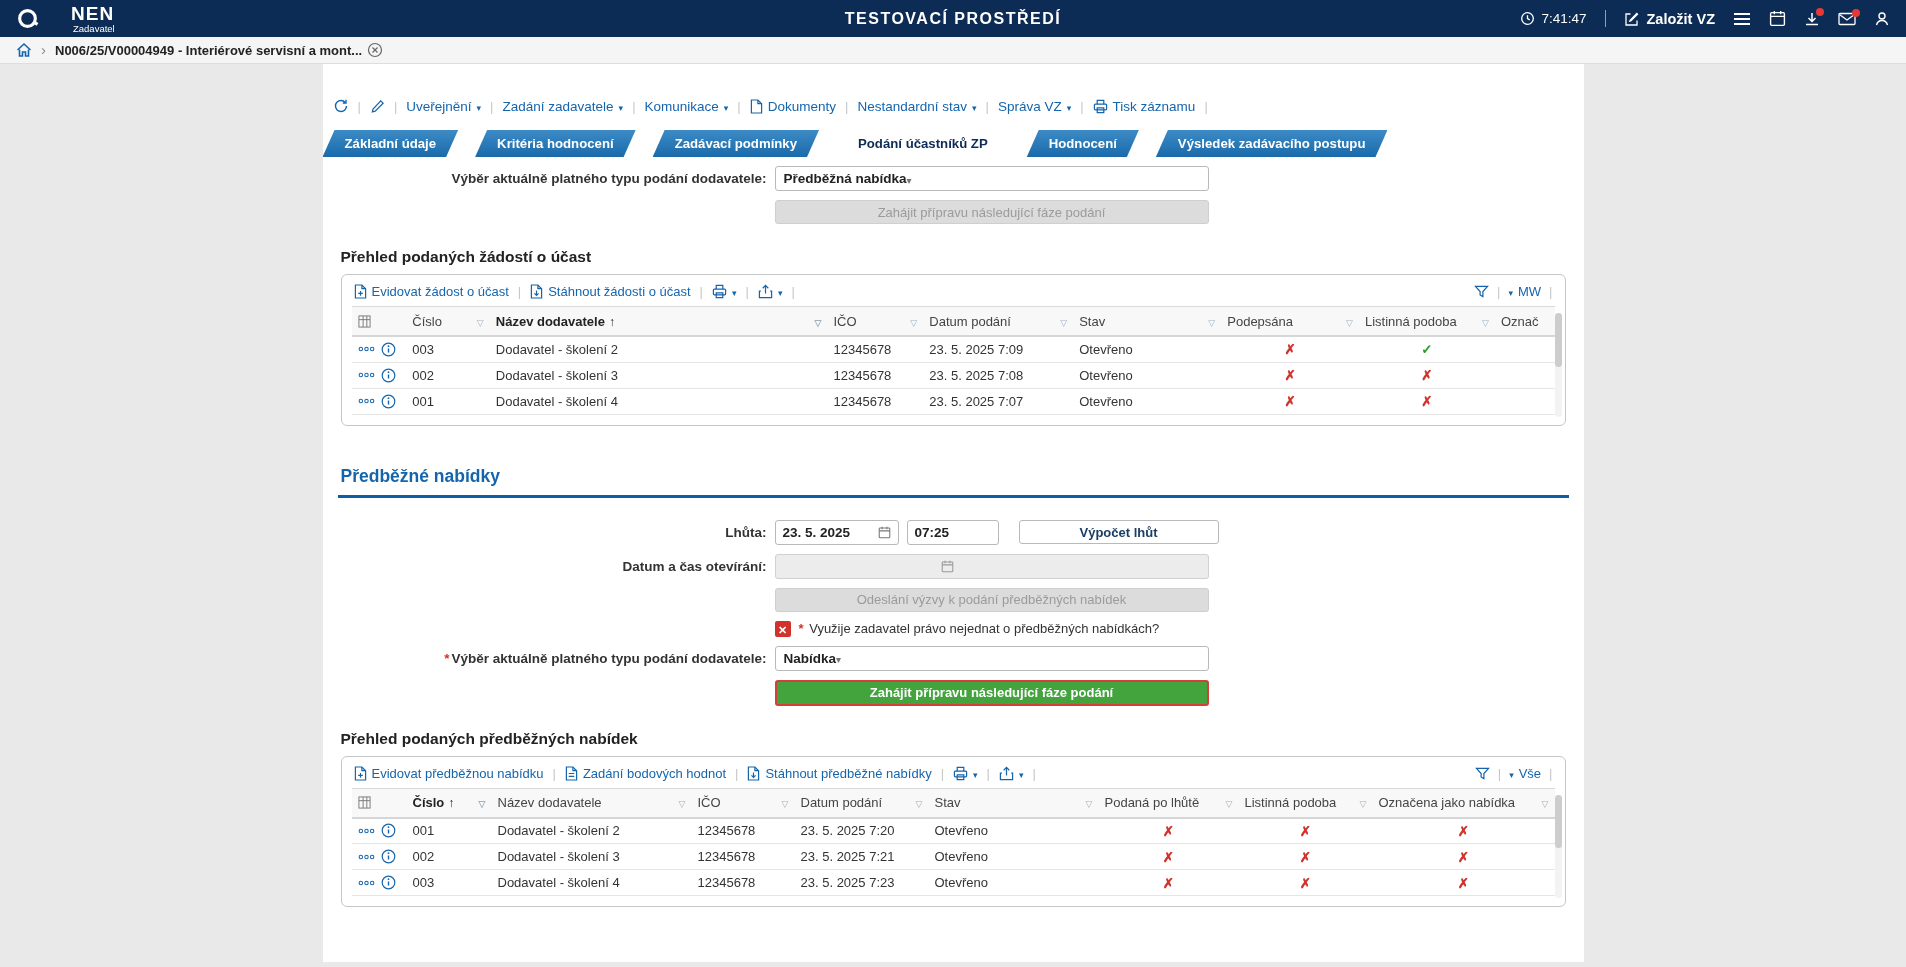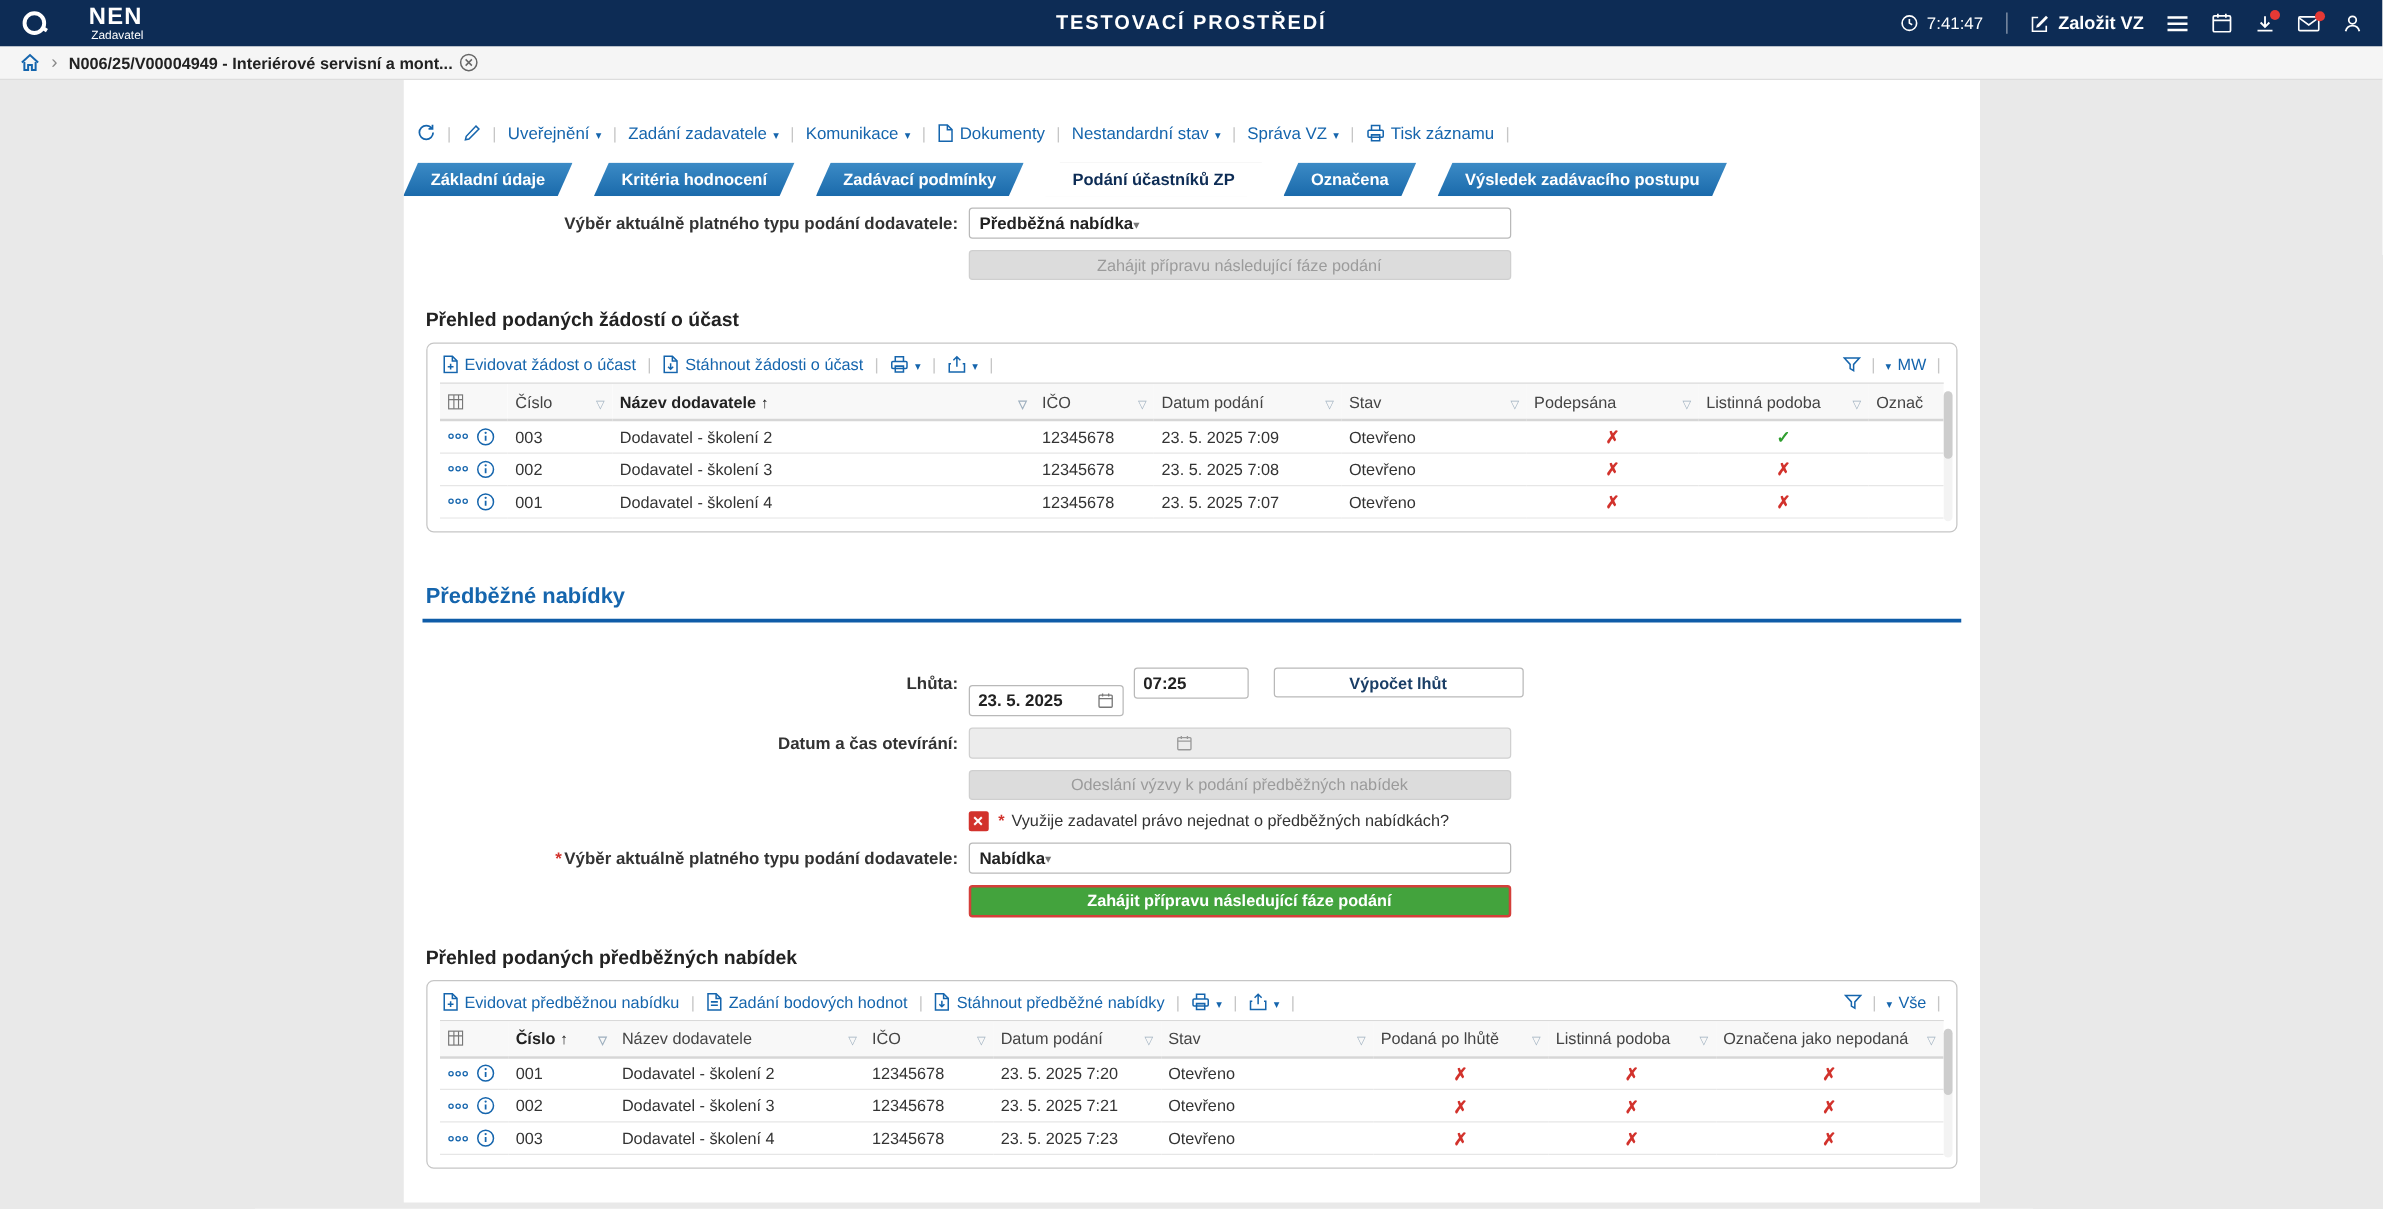--- a/index.html
+++ b/index.html
@@ -107,21 +107,21 @@
   .btn-outline{
     width:200px; margin-left:12px; background:#fff; border:1px solid #b9b9b9;
     color:#1a3e66; font-weight:bold;
   }
   .txt-input{
     height:25px; border:1px solid #b9b9b9; border-radius:3px; background:#fff;
     display:flex; align-items:center; padding:0 7px; position:relative; cursor:text;
   }
   .txt-input .val{ font-weight:bold; font-size:13.5px; color:#222; }
   .txt-input.disabled{ background:#ececec; border-color:#d0d0d0; cursor:default; }
-  .w-date{ width:124px;margin-top:28px; } .w-time{ width:92px; } .w-open{ width:434px; }
+  .w-date{ width:124px; } .w-time{ width:92px; } .w-open{ width:434px; }
   .cal-abs{ position:absolute; left:165px; top:5px; }
   .cal-right{ margin-left:auto; }
 
   .red-check{
     width:16px; height:16px; flex:none; background:#d2322c; border-radius:2px;
     text-align:center; line-height:16px;
   }
   .red-check::before{ content:"✕"; color:#fff; font-size:11px; font-weight:bold; }
   .question-text{ font-size:13px; color:#333; }
 
@@ -318,21 +318,21 @@
       <span>Tisk záznamu</span>
     </button>
     <span class="sep"></span>
   </div>
 
   <nav class="tabs">
     <button class="tab">Základní údaje</button>
     <button class="tab">Kritéria hodnocení</button>
     <button class="tab">Zadávací podmínky</button>
     <button class="tab active">Podání účastníků ZP</button>
-    <button class="tab">Označena</button>
+    <button class="tab">Hodnocení</button>
     <button class="tab">Výsledek zadávacího postupu</button>
   </nav>
 
   <div class="form-row">
     <div class="form-label">Výběr aktuálně platného typu podání dodavatele:</div>
     <div class="form-control">
       <div class="select">
         <span class="val">Předběžná nabídka</span>
         <span class="select-caret"></span>
       </div>
@@ -738,21 +738,21 @@
                   </span>
                 </th>
             <th>
                   <span class="th-inner">
                     <span>Listinná podoba</span>
                     <span class="fcaret"></span>
                   </span>
                 </th>
             <th>
                   <span class="th-inner">
-                    <span>Označena jako nepodaná</span>
+                    <span>Označena jako nabídka</span>
                     <span class="fcaret"></span>
                   </span>
                 </th>
           </tr>
         </thead>
         <tbody>
           <tr>
             <td>
                   <span class="row-tools">
               <button class="icon-btn">

